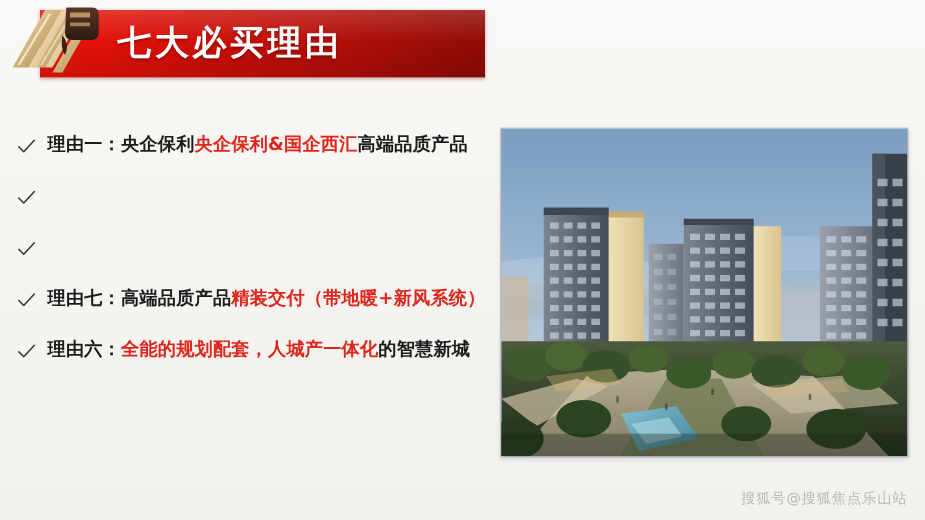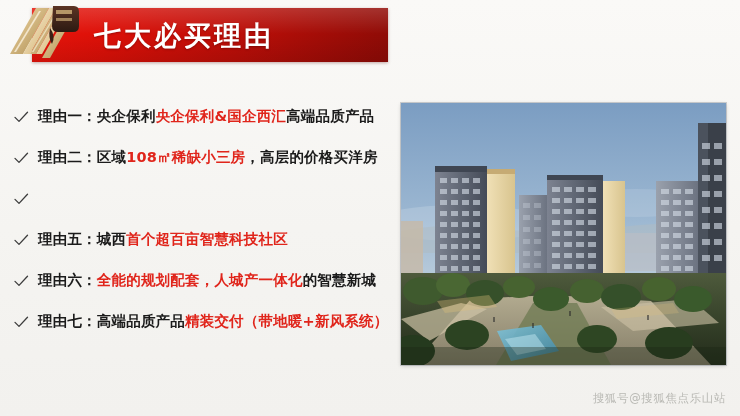--- a/index.html
+++ b/index.html
@@ -178,52 +178,43 @@
           </svg>
         </span>
         <span class="reason-text"><span class="reason-label">理由一：</span><span class="plain">央企保利</span><span class="hl">央企保利&amp;国企西汇</span><span class="plain">高端品质产品</span></span>
       </div>
       <div class="reason-row">
         <span class="check-icon">
           <svg width="16" height="16" viewBox="0 0 16 16">
             <path d="M2 8.4 L6 12.4 L14.5 3.2" fill="none" stroke="currentColor" stroke-width="1.3" stroke-linecap="round" stroke-linejoin="round"></path>
           </svg>
         </span>
-        <span class="reason-text"><span class="reason-label">理由二：</span><span class="plain">区域</span><span class="hl">108㎡稀缺小三房</span><span class="plain">，高层的价格买洋房</span></span>
       </div>
       <div class="reason-row">
         <span class="check-icon">
           <svg width="16" height="16" viewBox="0 0 16 16">
             <path d="M2 8.4 L6 12.4 L14.5 3.2" fill="none" stroke="currentColor" stroke-width="1.3" stroke-linecap="round" stroke-linejoin="round"></path>
           </svg>
         </span>
       </div>
       <div class="reason-row">
         <span class="check-icon">
           <svg width="16" height="16" viewBox="0 0 16 16">
             <path d="M2 8.4 L6 12.4 L14.5 3.2" fill="none" stroke="currentColor" stroke-width="1.3" stroke-linecap="round" stroke-linejoin="round"></path>
           </svg>
         </span>
-        <span class="reason-text"><span class="reason-label">理由五：</span><span class="plain">城西</span><span class="hl">首个超百亩智慧科技社区</span></span>
+        <span class="reason-text"><span class="reason-label">理由七：</span><span class="plain">高端品质产品</span><span class="hl">精装交付（带地暖+新风系统）</span></span>
       </div>
       <div class="reason-row">
         <span class="check-icon">
           <svg width="16" height="16" viewBox="0 0 16 16">
             <path d="M2 8.4 L6 12.4 L14.5 3.2" fill="none" stroke="currentColor" stroke-width="1.3" stroke-linecap="round" stroke-linejoin="round"></path>
           </svg>
         </span>
         <span class="reason-text"><span class="reason-label">理由六：</span><span class="hl">全能的规划配套，人城产一体化</span><span class="plain">的智慧新城</span></span>
-      </div>
-      <div class="reason-row">
-        <span class="check-icon">
-          <svg width="16" height="16" viewBox="0 0 16 16">
-            <path d="M2 8.4 L6 12.4 L14.5 3.2" fill="none" stroke="currentColor" stroke-width="1.3" stroke-linecap="round" stroke-linejoin="round"></path>
-          </svg>
-        </span>
-        <span class="reason-text"><span class="reason-label">理由七：</span><span class="plain">高端品质产品</span><span class="hl">精装交付（带地暖+新风系统）</span></span>
       </div>
     </div>
 
   <div class="photo-frame">
     <svg width="325" height="262" viewBox="0 0 325 262">
       <defs>
         <linearGradient id="sky" x1="0" y1="0" x2="0" y2="1">
           <stop offset="0%" stop-color="#7b9dc2"></stop>
           <stop offset="45%" stop-color="#9db8d2"></stop>
           <stop offset="78%" stop-color="#c6d4df"></stop>

